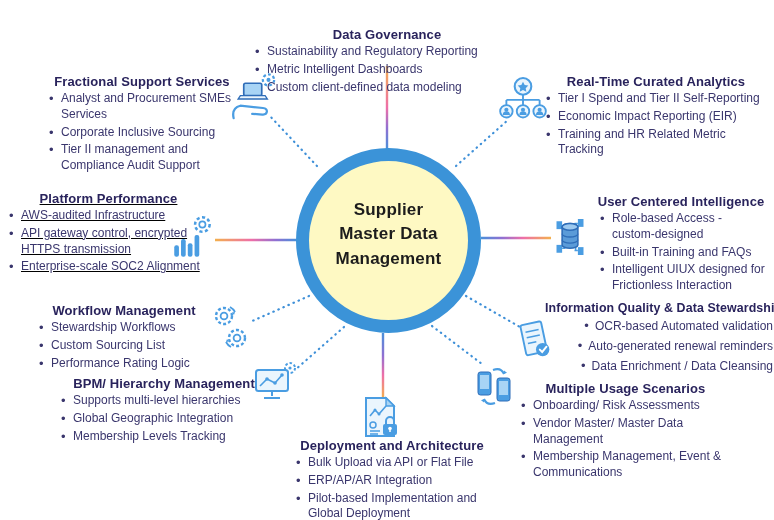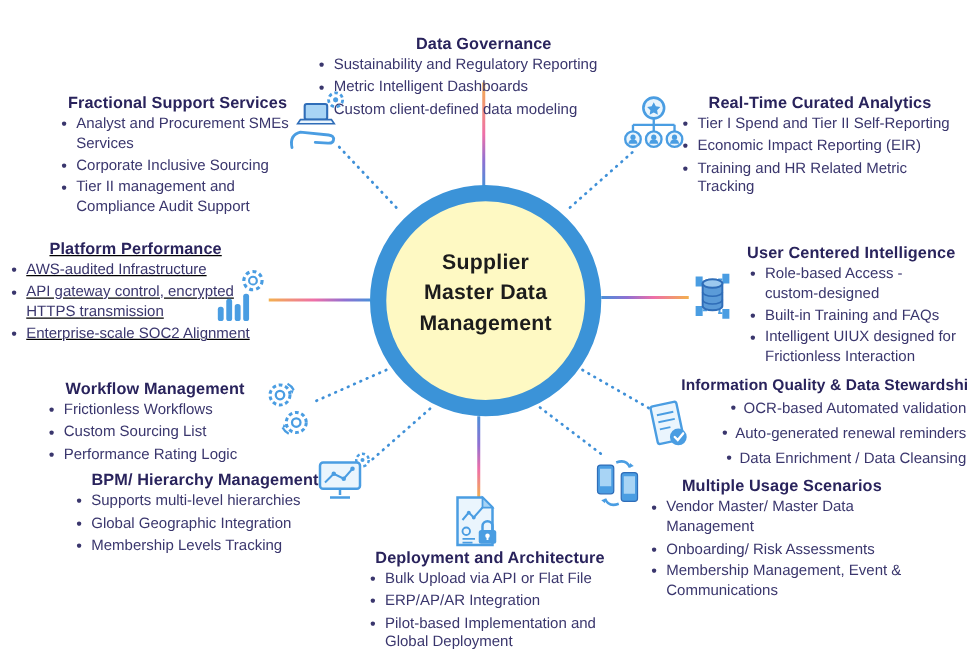--- a/index.html
+++ b/index.html
@@ -170,21 +170,21 @@
     <ul>
       <li>Role-based Access - custom-designed</li>
       <li>Built-in Training and FAQs</li>
       <li>Intelligent UIUX designed for Frictionless Interaction</li>
     </ul>
   </div>
 
   <div class="section" style="left:36px;top:303px;width:176px;">
     <div class="heading">Workflow Management</div>
     <ul>
-      <li>Frictionless Workflows</li>
+      <li>Stewardship Workflows</li>
       <li>Custom Sourcing List</li>
       <li>Performance Rating Logic</li>
     </ul>
   </div>
 
   <div class="section center-items nowrap-head" style="left:545px;top:301px;width:228px;">
     <div class="heading">Information Quality &amp; Data Stewardship</div>
     <ul>
       <li>OCR-based Automated validation</li>
       <li>Auto-generated renewal reminders</li>
@@ -197,22 +197,22 @@
     <ul>
       <li>Supports multi-level hierarchies</li>
       <li>Global Geographic Integration</li>
       <li>Membership Levels Tracking</li>
     </ul>
   </div>
 
   <div class="section" style="left:518px;top:381px;width:215px;">
     <div class="heading">Multiple Usage Scenarios</div>
     <ul>
+      <li>Onboarding/ Risk Assessments</li>
       <li>Vendor Master/ Master Data Management</li>
-      <li>Onboarding/ Risk Assessments</li>
       <li>Membership Management, Event &amp; Communications</li>
     </ul>
   </div>
 
   <div class="section" style="left:293px;top:438px;width:198px;">
     <div class="heading">Deployment and Architecture</div>
     <ul>
       <li>Bulk Upload via API or Flat File</li>
       <li>ERP/AP/AR Integration</li>
       <li>Pilot-based Implementation and Global Deployment</li>

